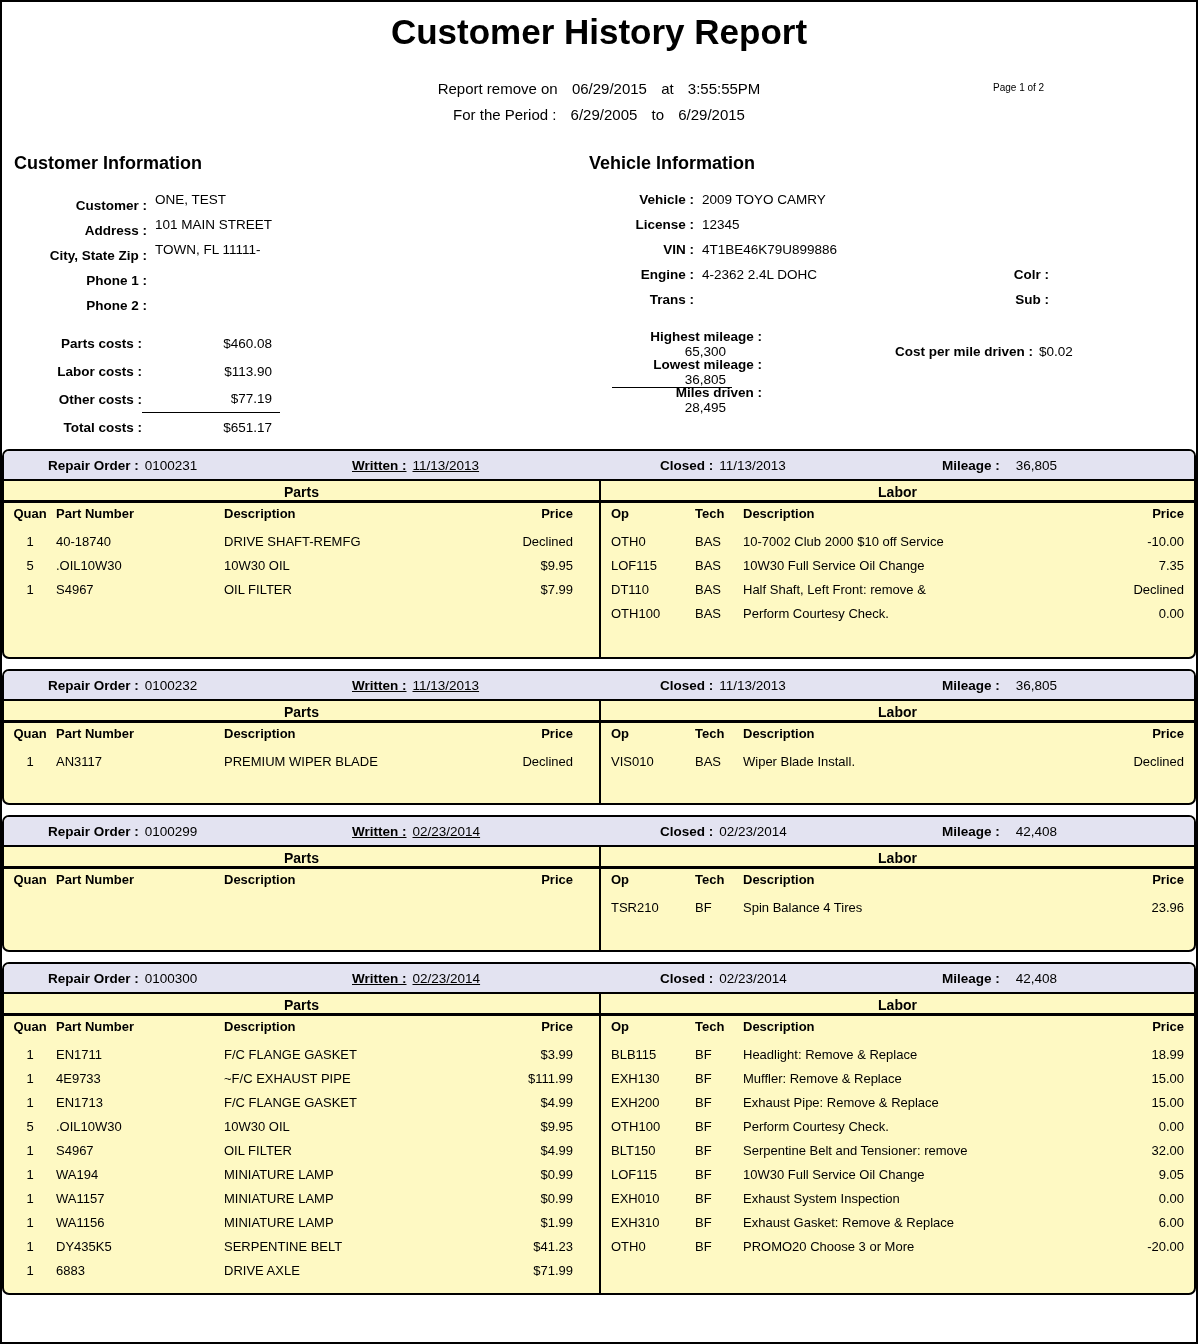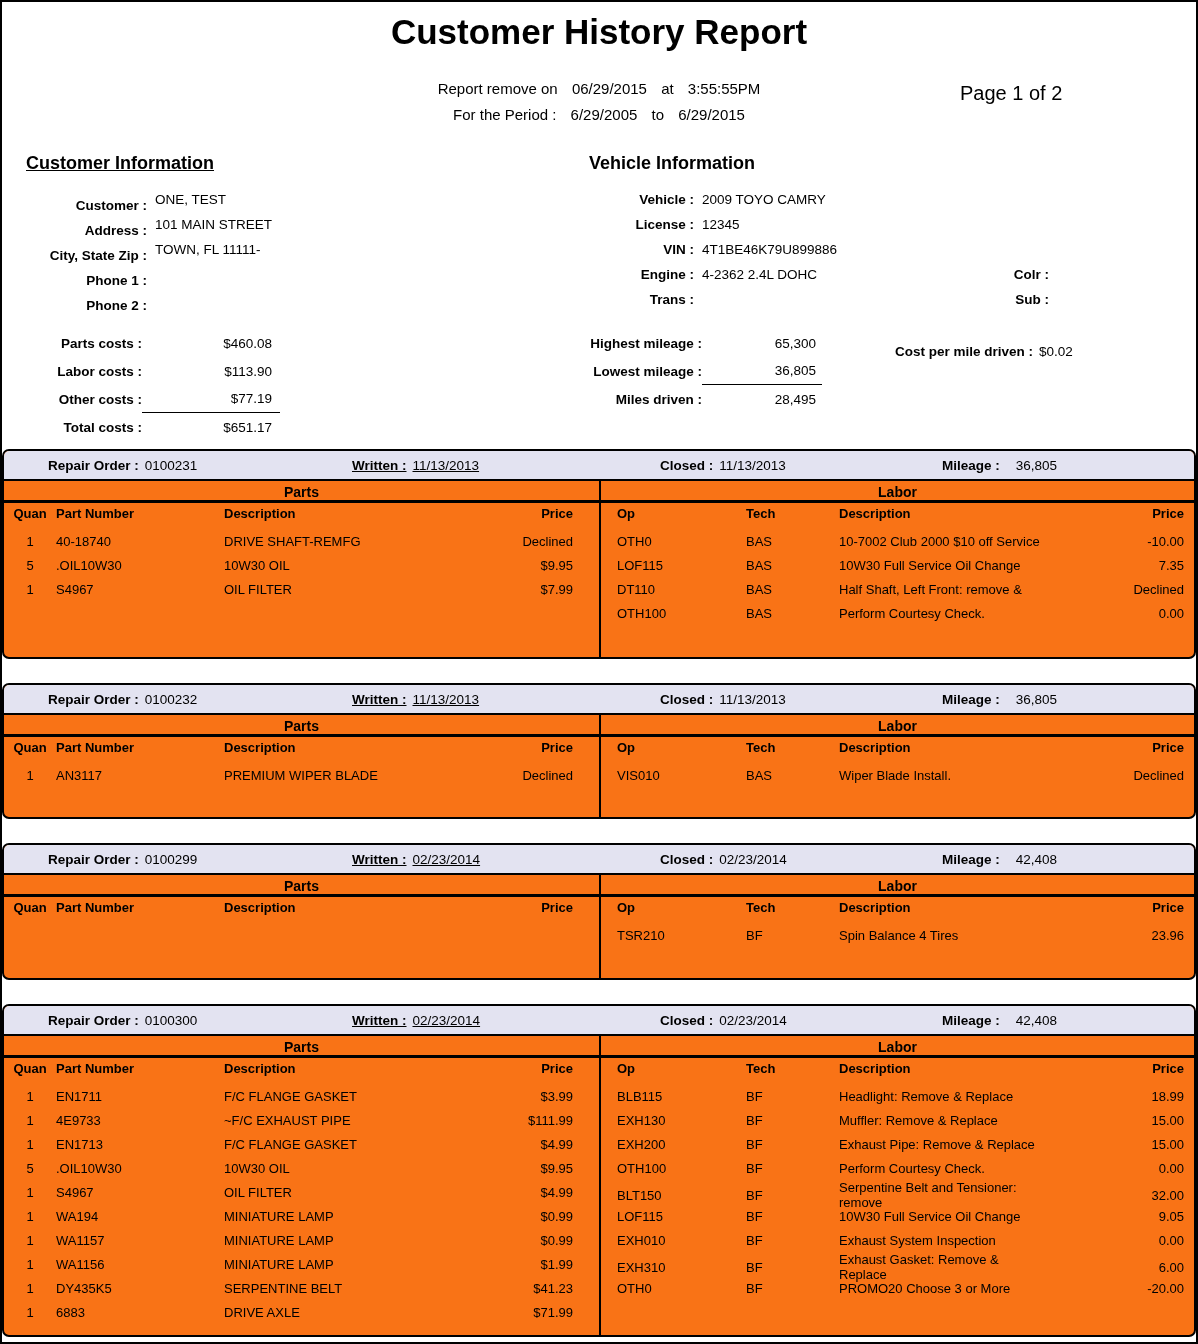--- a/index.html
+++ b/index.html
@@ -13,26 +13,26 @@
     border:2px solid #000;
     position:relative;
     overflow:hidden;
   }
   .b { font-weight:bold; }
 
   
   .title { text-align:center; font-size:35px; font-weight:bold; margin-top:14px; line-height:32px; }
   .print-info { text-align:center; margin-top:28px; font-size:15px; line-height:26px; }
   .print-info span { margin:0 5px; }
-  .page-label { position:absolute; left:958px; top:80px; font-size:20px; }
+  .page-label { position:absolute; left:991px; top:80px; font-size:10px; }
 
   
   .info-head-row { display:flex; margin-top:24px; }
   .info-head-row h2 { margin:0; font-size:18px; line-height:22px; }
-  .head-left { width:587px; padding-left:24px;text-decoration:underline; }
+  .head-left { width:587px; padding-left:12px; }
   .head-right { flex:1; }
 
   .fields-row { display:flex; margin-top:13px; }
   .cust-col { width:587px; }
   .veh-col { flex:1; position:relative; }
   .frow { display:flex; height:25px; align-items:center; font-size:13.5px; position:relative; }
   .cust-col .flabel { width:145px; text-align:right; font-weight:bold;margin-top:12px; }
   .veh-col .flabel { width:105px; text-align:right; font-weight:bold; }
   .fvalue { margin-left:8px; }
   .pair2 { position:absolute; left:414px; top:0; height:25px; display:flex; align-items:center; }
@@ -40,32 +40,32 @@
   .pair2 .fvalue2 { margin-left:8px; }
 
   
   .totals-row { display:flex; margin-top:17px; }
   .costs-block { width:290px; }
   .crow { display:flex; height:28px; align-items:center; font-size:13.5px; }
   .crow .clabel { width:140px; text-align:right; font-weight:bold; }
   .crow .cvalue { width:138px; text-align:right; padding-right:8px; }
   .crow .cvalue.sumline { border-bottom:1px solid #000; height:100%; display:flex; align-items:center; justify-content:flex-end; }
   .mileage-block { margin-left:230px; width:300px; position:relative; }
-  .mrow { display:flex; height:28px; align-items:center; font-size:13.5px; }
+  .mrow { display:flex; height:28px; align-items:center; font-size:13.5px;flex-direction:column; }
   .mrow .mlabel { width:180px; text-align:right; font-weight:bold; }
   .mrow .mvalue { width:120px; text-align:right; padding-right:6px; }
   .mrow .mvalue.sumline { border-bottom:1px solid #000; height:100%; display:flex; align-items:center; justify-content:flex-end; }
   .cpm { position:absolute; left:373px; top:8px; height:28px; display:flex; align-items:center; font-size:13.5px; white-space:nowrap; }
   .cpm .cpm-value { margin-left:6px; font-weight:normal; }
 
   
   .ro-wrap { margin-top:8px; }
   .ro-box {
     border:2px solid #000; border-radius:7px; overflow:hidden;
-    margin:0 0 24px 0; background:#f97316;
+    margin:0 0 10px 0; background:#fef9c3;
   }
   .ro-head {
     background:#e3e3f1; height:30px; display:flex; align-items:center;
     border-bottom:2px solid #000; font-size:13.5px;
   }
   .ro-seg { display:flex; align-items:center; white-space:nowrap; }
   .ro-seg .v { margin-left:6px; font-weight:normal; }
   .seg-ro { flex:0 0 348px; padding-left:44px; }
   .seg-written { flex:0 0 308px;text-decoration:underline; }
   .seg-closed { flex:0 0 282px; }
@@ -80,21 +80,21 @@
     height:22px; text-align:center; font-weight:bold; font-size:14px;
     line-height:22px; border-bottom:3px solid #000;
   }
   .cols { height:20px; font-weight:bold; font-size:13px; display:grid; align-items:end; padding-bottom:2px; }
   .panel-body { padding-top:6px; }
   .row { height:24px; font-size:13px; display:grid; align-items:center; }
 
   .parts-grid { grid-template-columns:52px 168px 1fr 120px; }
   .parts-grid .c0 { text-align:center; }
   .parts-grid .c3 { text-align:right; padding-right:26px; }
-  .labor-grid { grid-template-columns:84px 48px 1fr 108px; padding-left:16px;gap:45px; }
+  .labor-grid { grid-template-columns:84px 48px 1fr 108px; padding-left:10px; }
   .labor-grid .c3 { text-align:right; padding-right:10px; }
 
   .ro-0 .panel-body { min-height:134px; }
   .ro-1 .panel-body { min-height:60px; }
   .ro-2 .panel-body { min-height:61px; }
   .ro-3 .panel-body { min-height:257px; }
 </style>
 </head>
 <body>
 

